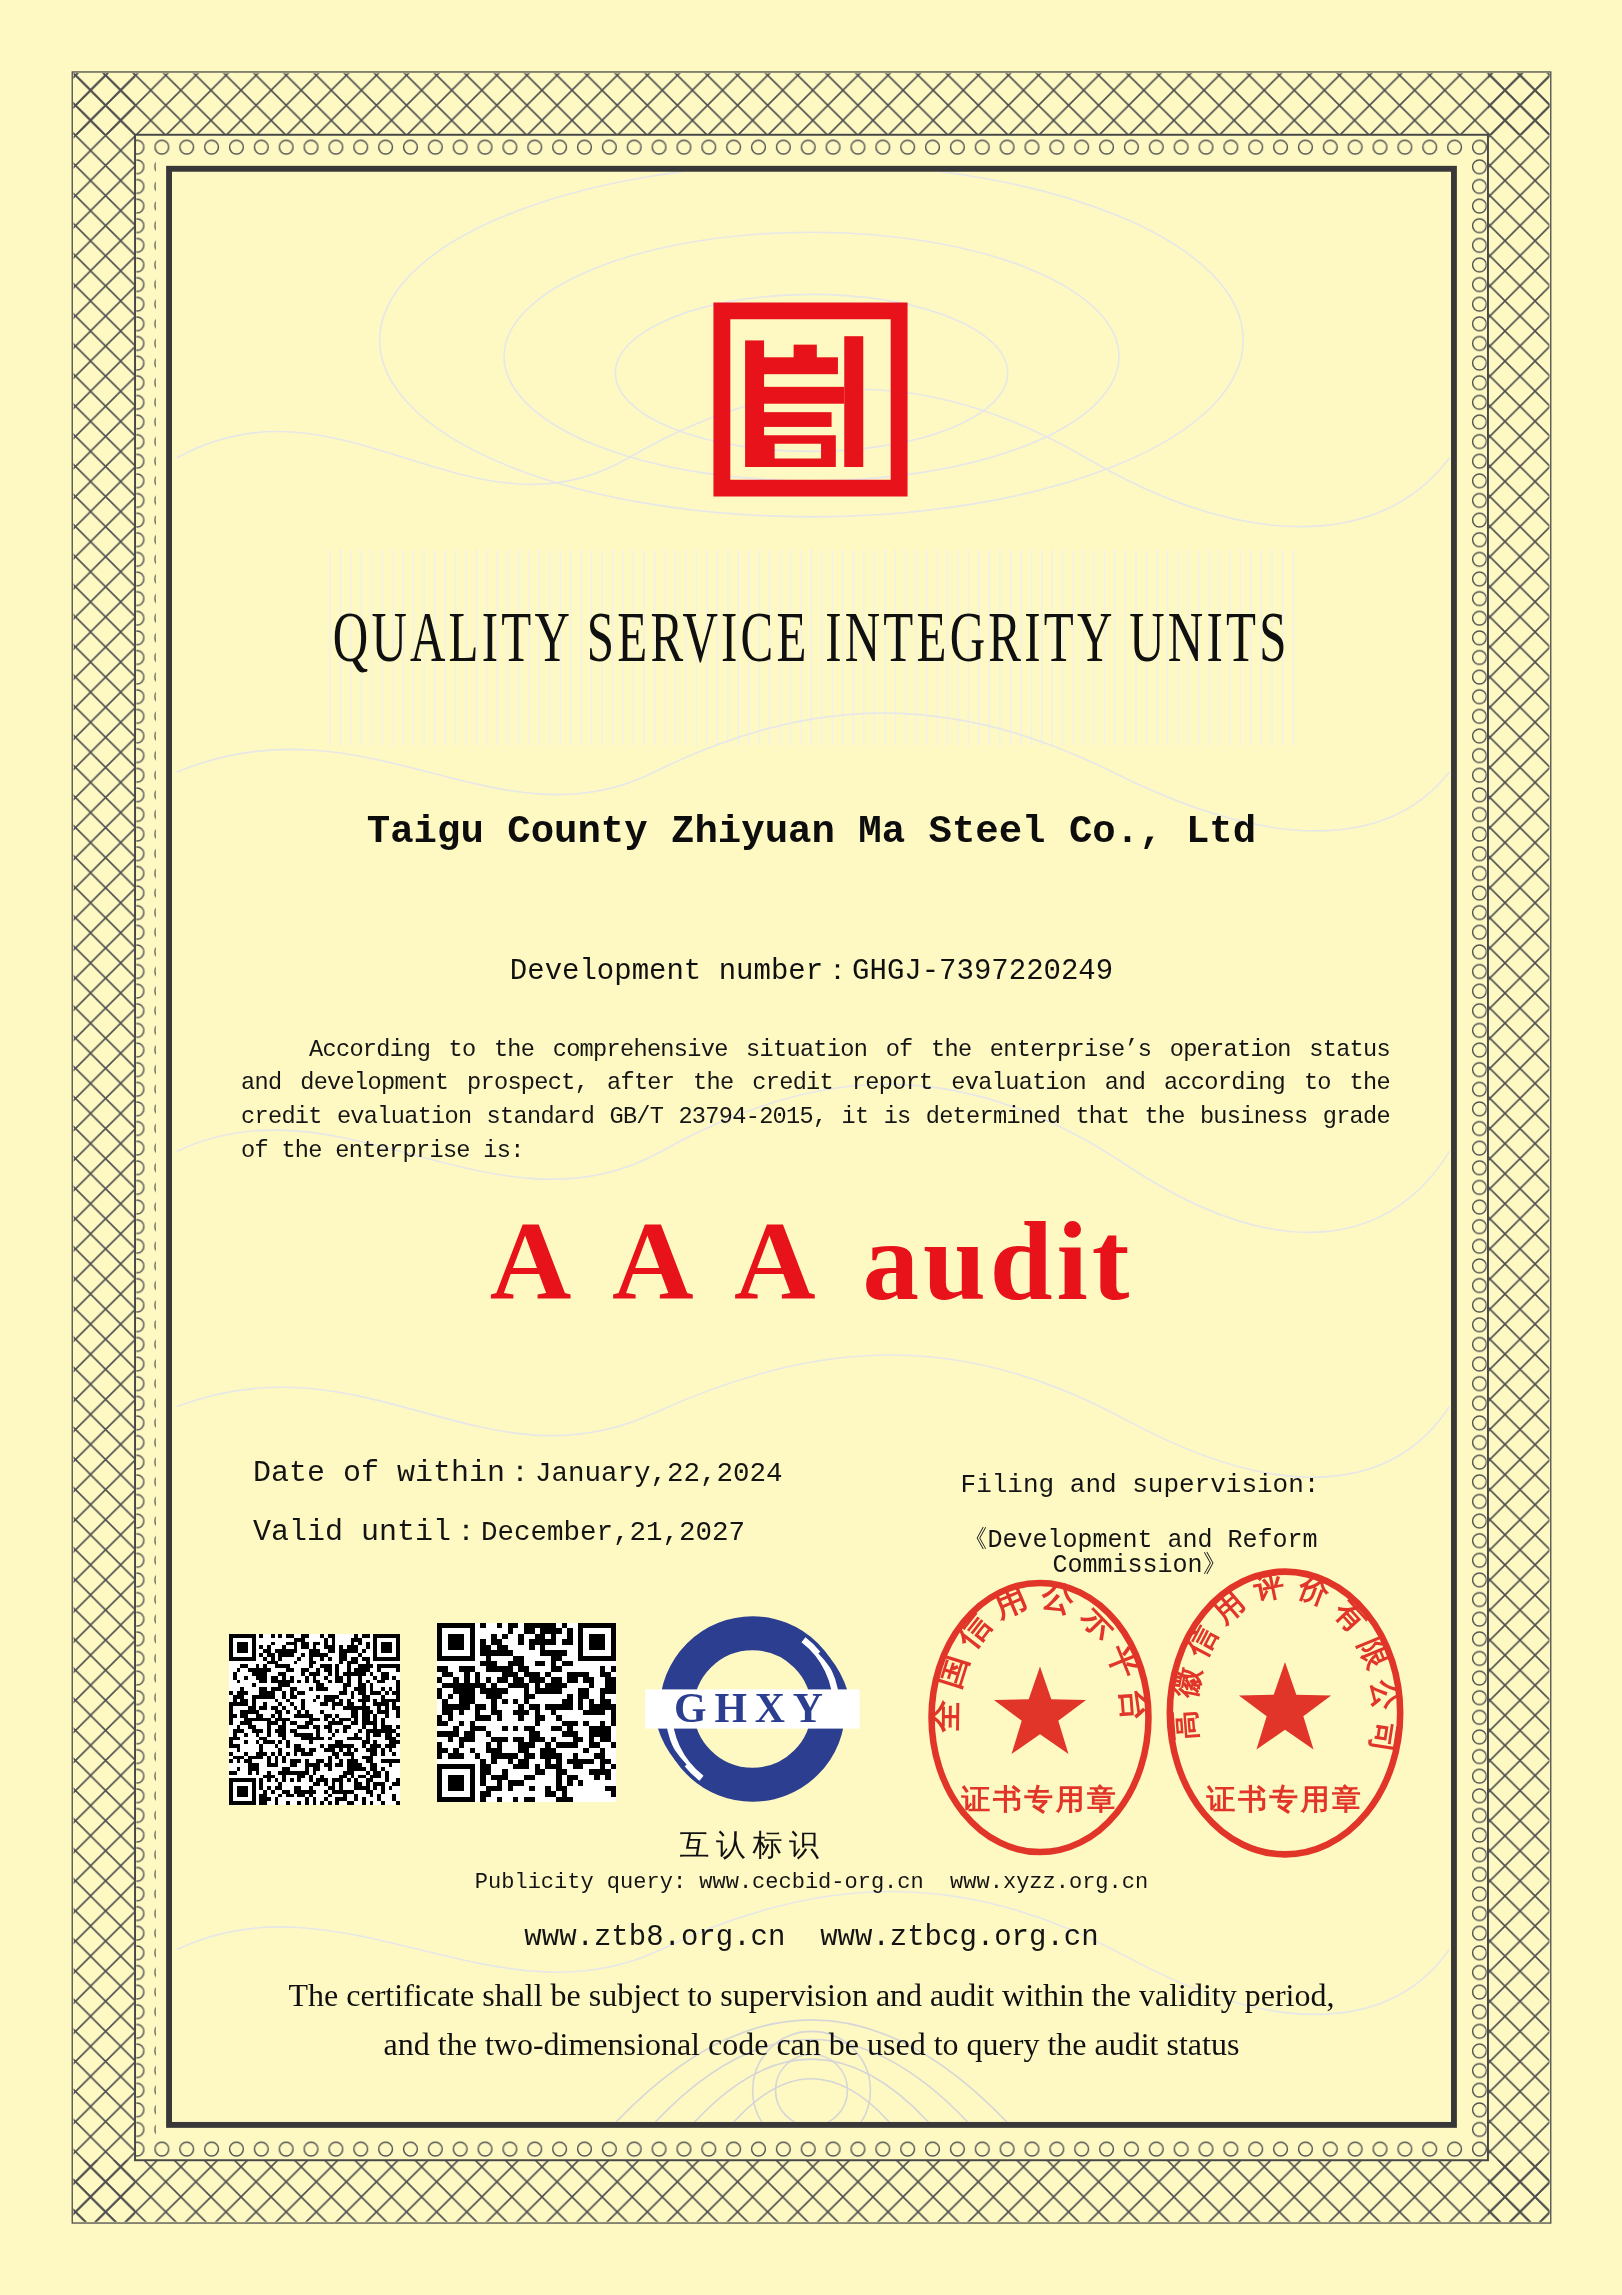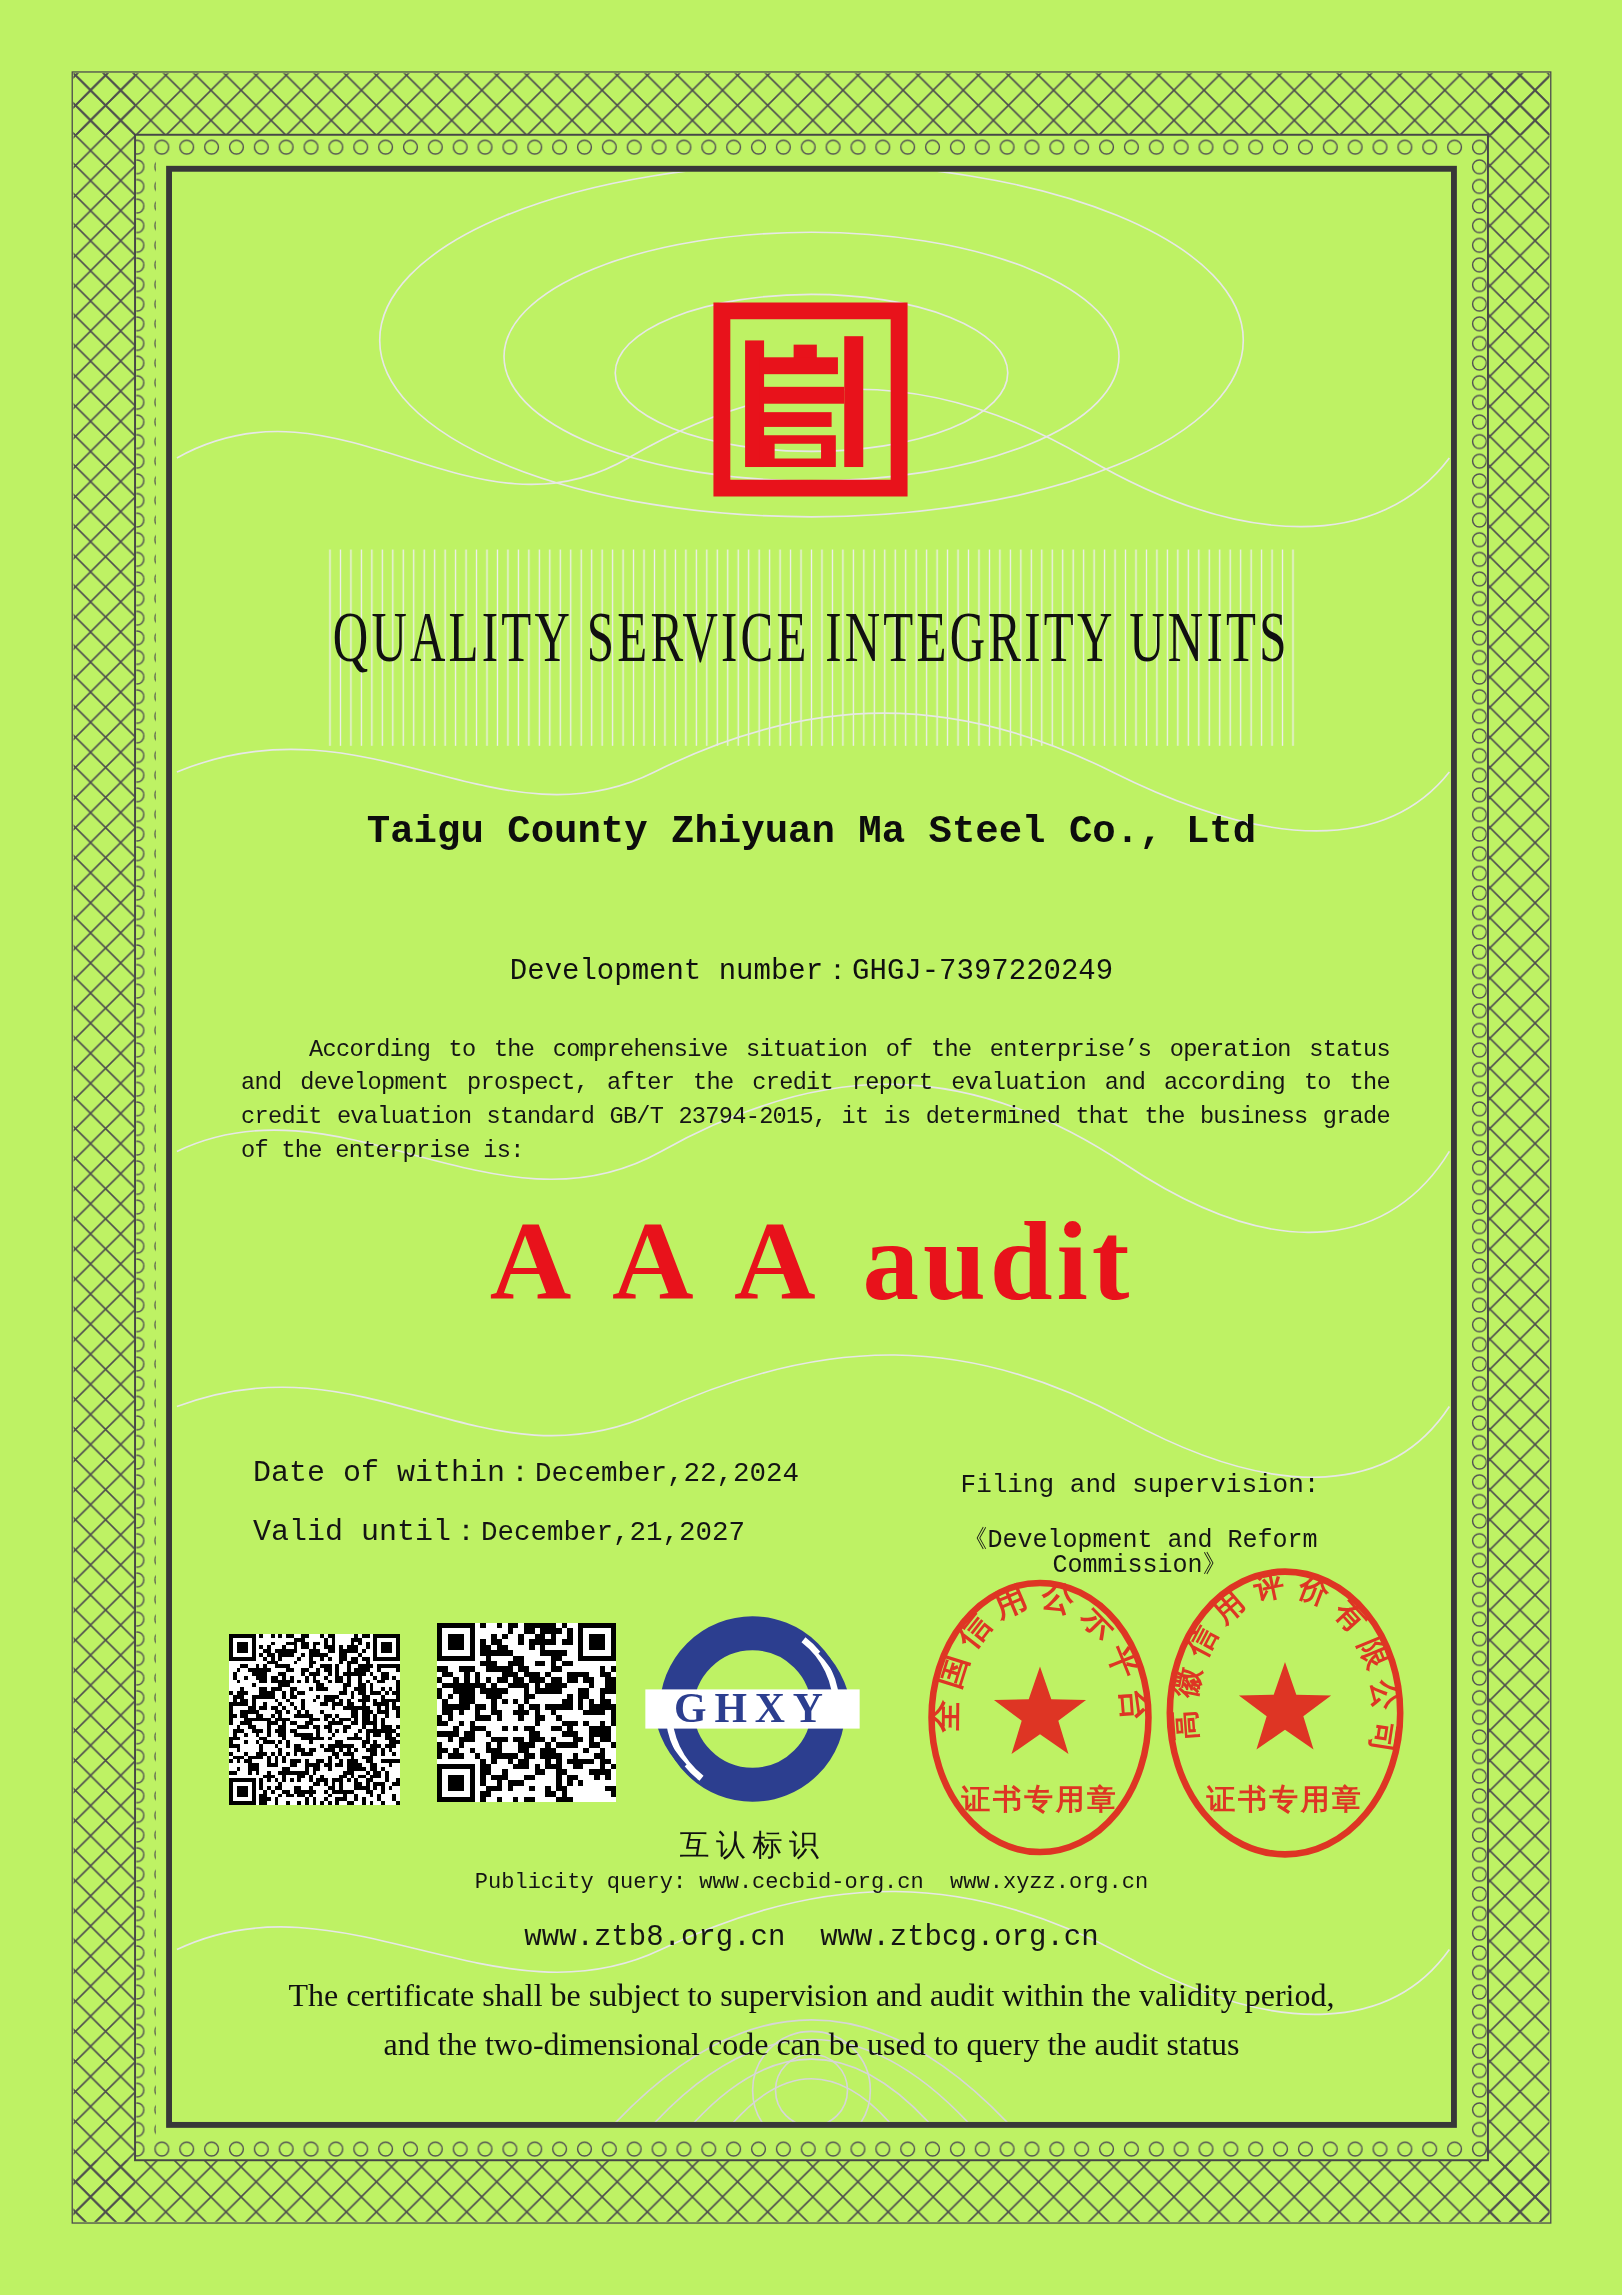--- a/index.html
+++ b/index.html
@@ -1,16 +1,16 @@
 <!DOCTYPE html>
 <html style="font-size:10.5px"><head>
 <meta charset="utf-8">
 <style>
   html,body{margin:0;padding:0;background:#fff;}
-  .page{position:relative;width:1623px;height:2295px;background:#bef264;overflow:hidden;
+  .page{position:relative;width:1623px;height:2295px;background:#fef9c3;overflow:hidden;
         font-family:"Liberation Mono", monospace;color:#141414;}
   .deco{position:absolute;left:0;top:0;z-index:0;}
   .abs{position:absolute;z-index:2;}
   .centered{left:0;width:1623px;text-align:center;}
 
   .logo-box{left:705px;top:294px;width:211px;height:211px;}
 
   .title{top:607px;font-family:"Liberation Serif", serif;font-size:50px;letter-spacing:3.3px;
          color:#101010;}
   .title .stretch{display:inline-block;transform:scale(0.98,1.45);transform-origin:center;}
@@ -133,21 +133,21 @@
 
   <div class="abs centered certnum">
     <span>Development number：</span><span>GHGJ-7397220249</span>
   </div>
 
   <p class="abs body-par">According to the comprehensive situation of the enterprise’s operation status and development prospect, after the credit report evaluation and according to the credit evaluation standard GB/T 23794-2015, it is determined that the business grade of the enterprise is:</p>
 
   <div class="abs centered grade" style="color:#e8121b;">A A A audit</div>
 
   <div class="abs dateblk">
-    <div class="row"><span class="lbl">Date of within：</span><span class="val">December,22,2024</span></div>
+    <div class="row"><span class="lbl">Date of within：</span><span class="val">January,22,2024</span></div>
     <div class="row"><span class="lbl">Valid until：</span><span class="val">December,21,2027</span></div>
   </div>
 
   <div class="abs filingblk">
     <div class="row1">Filing and supervision:</div>
     <div class="row2">《Development and Reform Commission》</div>
   </div>
 
   <svg class="abs qr qr1" viewBox="0 0 45 45" shape-rendering="crispEdges">
       <rect x="8" y="0" width="1" height="1" fill="#000"></rect>

